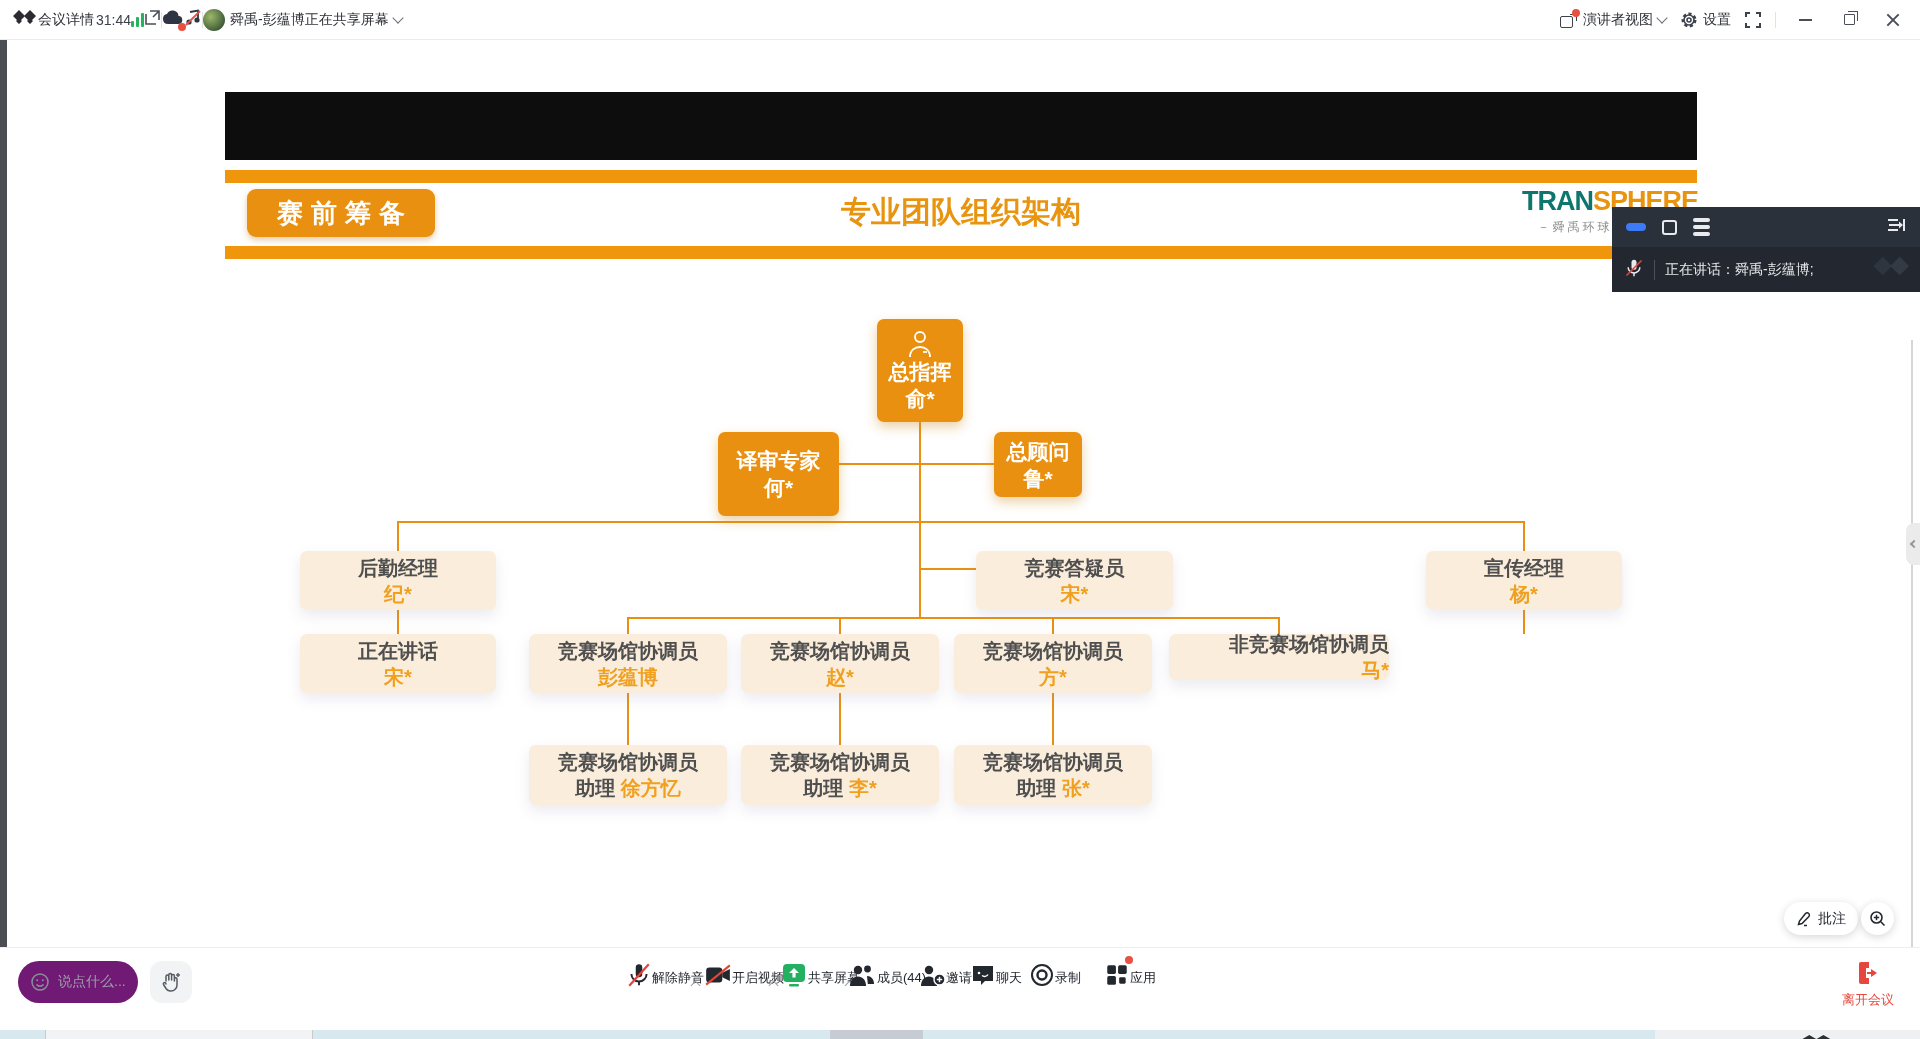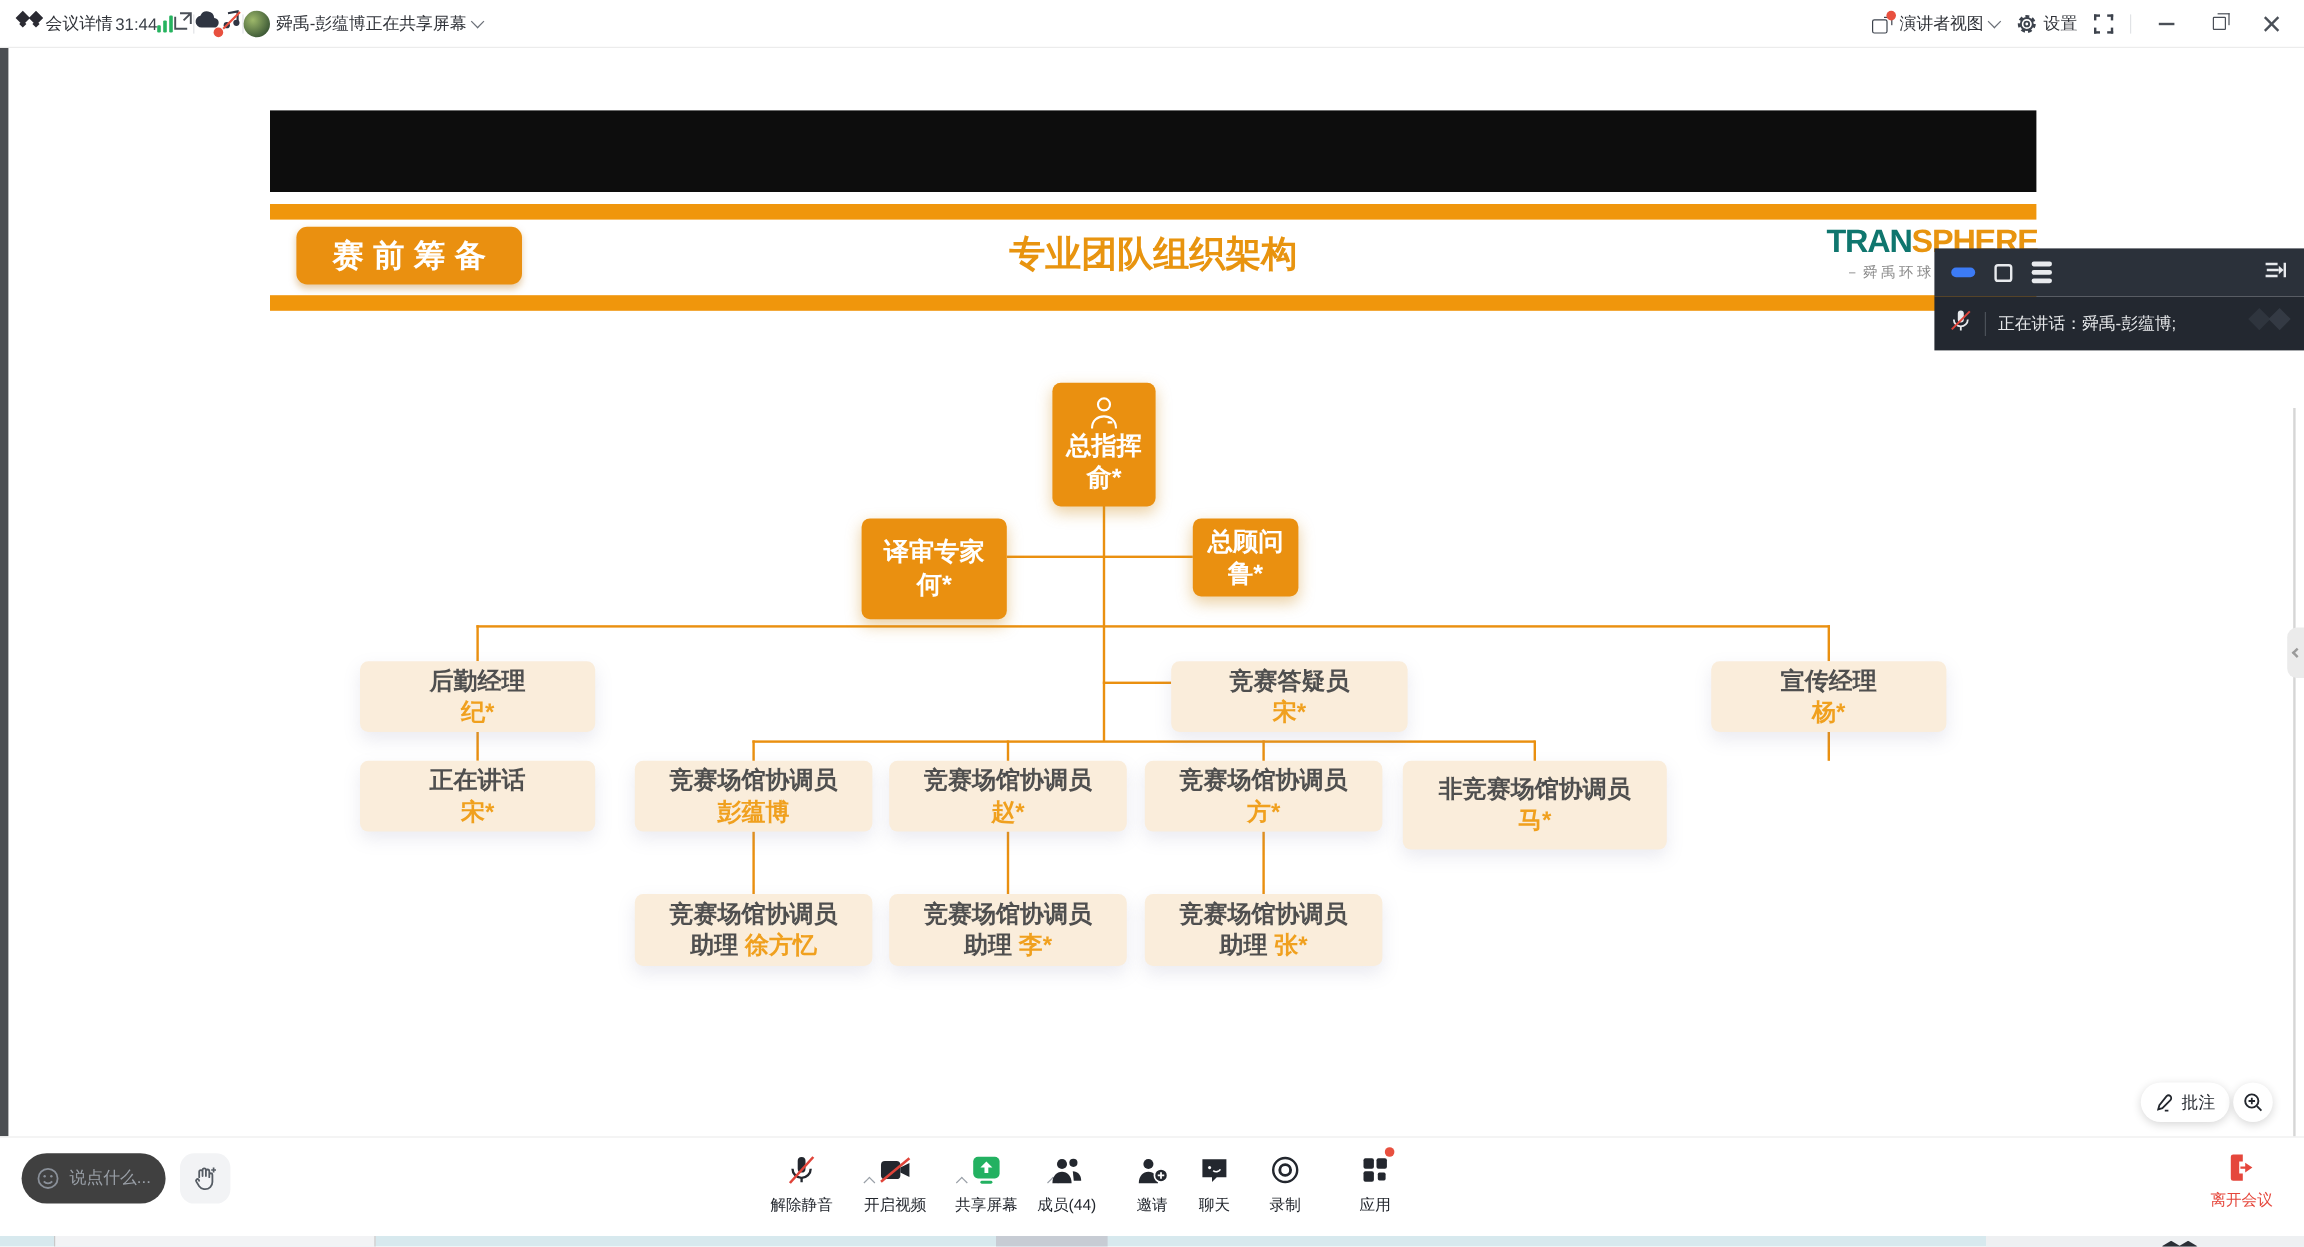--- a/index.html
+++ b/index.html
@@ -76,21 +76,21 @@
   .n-chief   { left:877px; top:279px; width:86px;  height:103px; }
   .n-expert  { left:718px; top:392px; width:121px; height:84px; }
   .n-advisor { left:994px; top:392px; width:88px;  height:65px; }
   .n-lmgr  { left:300px;  top:511px; width:196px; height:59px; }
   .n-qa    { left:976px;  top:511px; width:197px; height:59px; }
   .n-pmgr  { left:1426px; top:511px; width:196px; height:59px; }
   .n-lasst { left:300px;  top:594px; width:196px; height:59px; }
   .n-c1    { left:529px;  top:594px; width:198px; height:59px; }
   .n-c2    { left:741px;  top:594px; width:198px; height:59px; }
   .n-c3    { left:954px;  top:594px; width:198px; height:59px; }
-  .n-c4    { left:1169px; top:594px; width:220px; height:74px; }
+  .n-c4    { left:1169px; top:594px; width:220px; height:46px;align-items:flex-end; }
   .n-passt { left:1426px; top:594px; width:196px; height:59px; }
   .n-a1    { left:529px;  top:705px; width:198px; height:60px; }
   .n-a2    { left:741px;  top:705px; width:198px; height:60px; }
   .n-a3    { left:954px;  top:705px; width:198px; height:60px; }
 
   
   .annotate-pill { position:absolute; left:1784px; top:902px; height:33px; padding:0 12px;
                    background:#fff; border-radius:17px; box-shadow:0 2px 8px rgba(0,0,0,.16);
                    display:flex; align-items:center; gap:6px; font-size:14px; color:#23272e; z-index:10; cursor:pointer;}
   .zoom-pill { position:absolute; left:1861px; top:902px; width:33px; height:33px; background:#fff;
@@ -109,26 +109,26 @@
   .vm-bars { display:flex; flex-direction:column; gap:3px; cursor:pointer; }
   .vm-bars i { width:17px; height:4px; background:#e8eaed; border-radius:2px; display:block; }
   .spanel .spacer { flex:1; }
   .sp-div { width:1px; height:20px; background:#4a5058; margin:0 10px; }
   .sp-text { color:#e6e8ea; font-size:14px; white-space:nowrap; }
   .sp-mark { position:absolute; right:8px; top:8px; opacity:.55; }
 
   
   .bottombar { position:absolute; left:0; top:947px; width:1920px; height:83px; background:#fff;
                border-top:1px solid #ededed; z-index:50; }
-  .chat-pill { position:absolute; left:18px; top:13px; width:120px; height:42px; background:#404040;
+  .chat-pill { position:absolute; left:18px; top:13px; width:120px; height:42px; background:#701a75;
                border-radius:21px; display:flex; align-items:center; gap:8px; padding:0 12px; cursor:text; }
   .chat-ph { font-size:14px; color:#9aa0a8; white-space:nowrap; }
   .hand-btn { position:absolute; left:150px; top:13px; width:42px; height:42px; background:#f2f3f5;
               border-radius:12px; display:flex; align-items:center; justify-content:center; cursor:pointer; }
-  .tool { position:absolute; top:12px; width:84px; display:flex; flex-direction:column; align-items:center; cursor:pointer; }
+  .tool { position:absolute; top:12px; width:84px; display:flex; flex-direction:row; align-items:center; cursor:pointer; }
   .tool .ic { height:30px; display:flex; align-items:center; justify-content:center; position:relative; }
   .tool .lbl { font-size:13px; color:#23272e; margin-top:5px; white-space:nowrap; }
   .tcaret { position:absolute; width:7px; height:7px; border-left:1.8px solid #9aa0a8; border-top:1.8px solid #9aa0a8;
             transform:rotate(45deg); top:22px; }
   .leave { position:absolute; left:1826px; top:12px; width:84px; display:flex; flex-direction:column;
            align-items:center; cursor:pointer; }
   .leave .lbl { font-size:13px; color:#e5473c; margin-top:5px; white-space:nowrap; }
   .appdot { position:absolute; right:-3px; top:-4px; width:8px; height:8px; border-radius:50%; background:#e8503f; }
 
   

